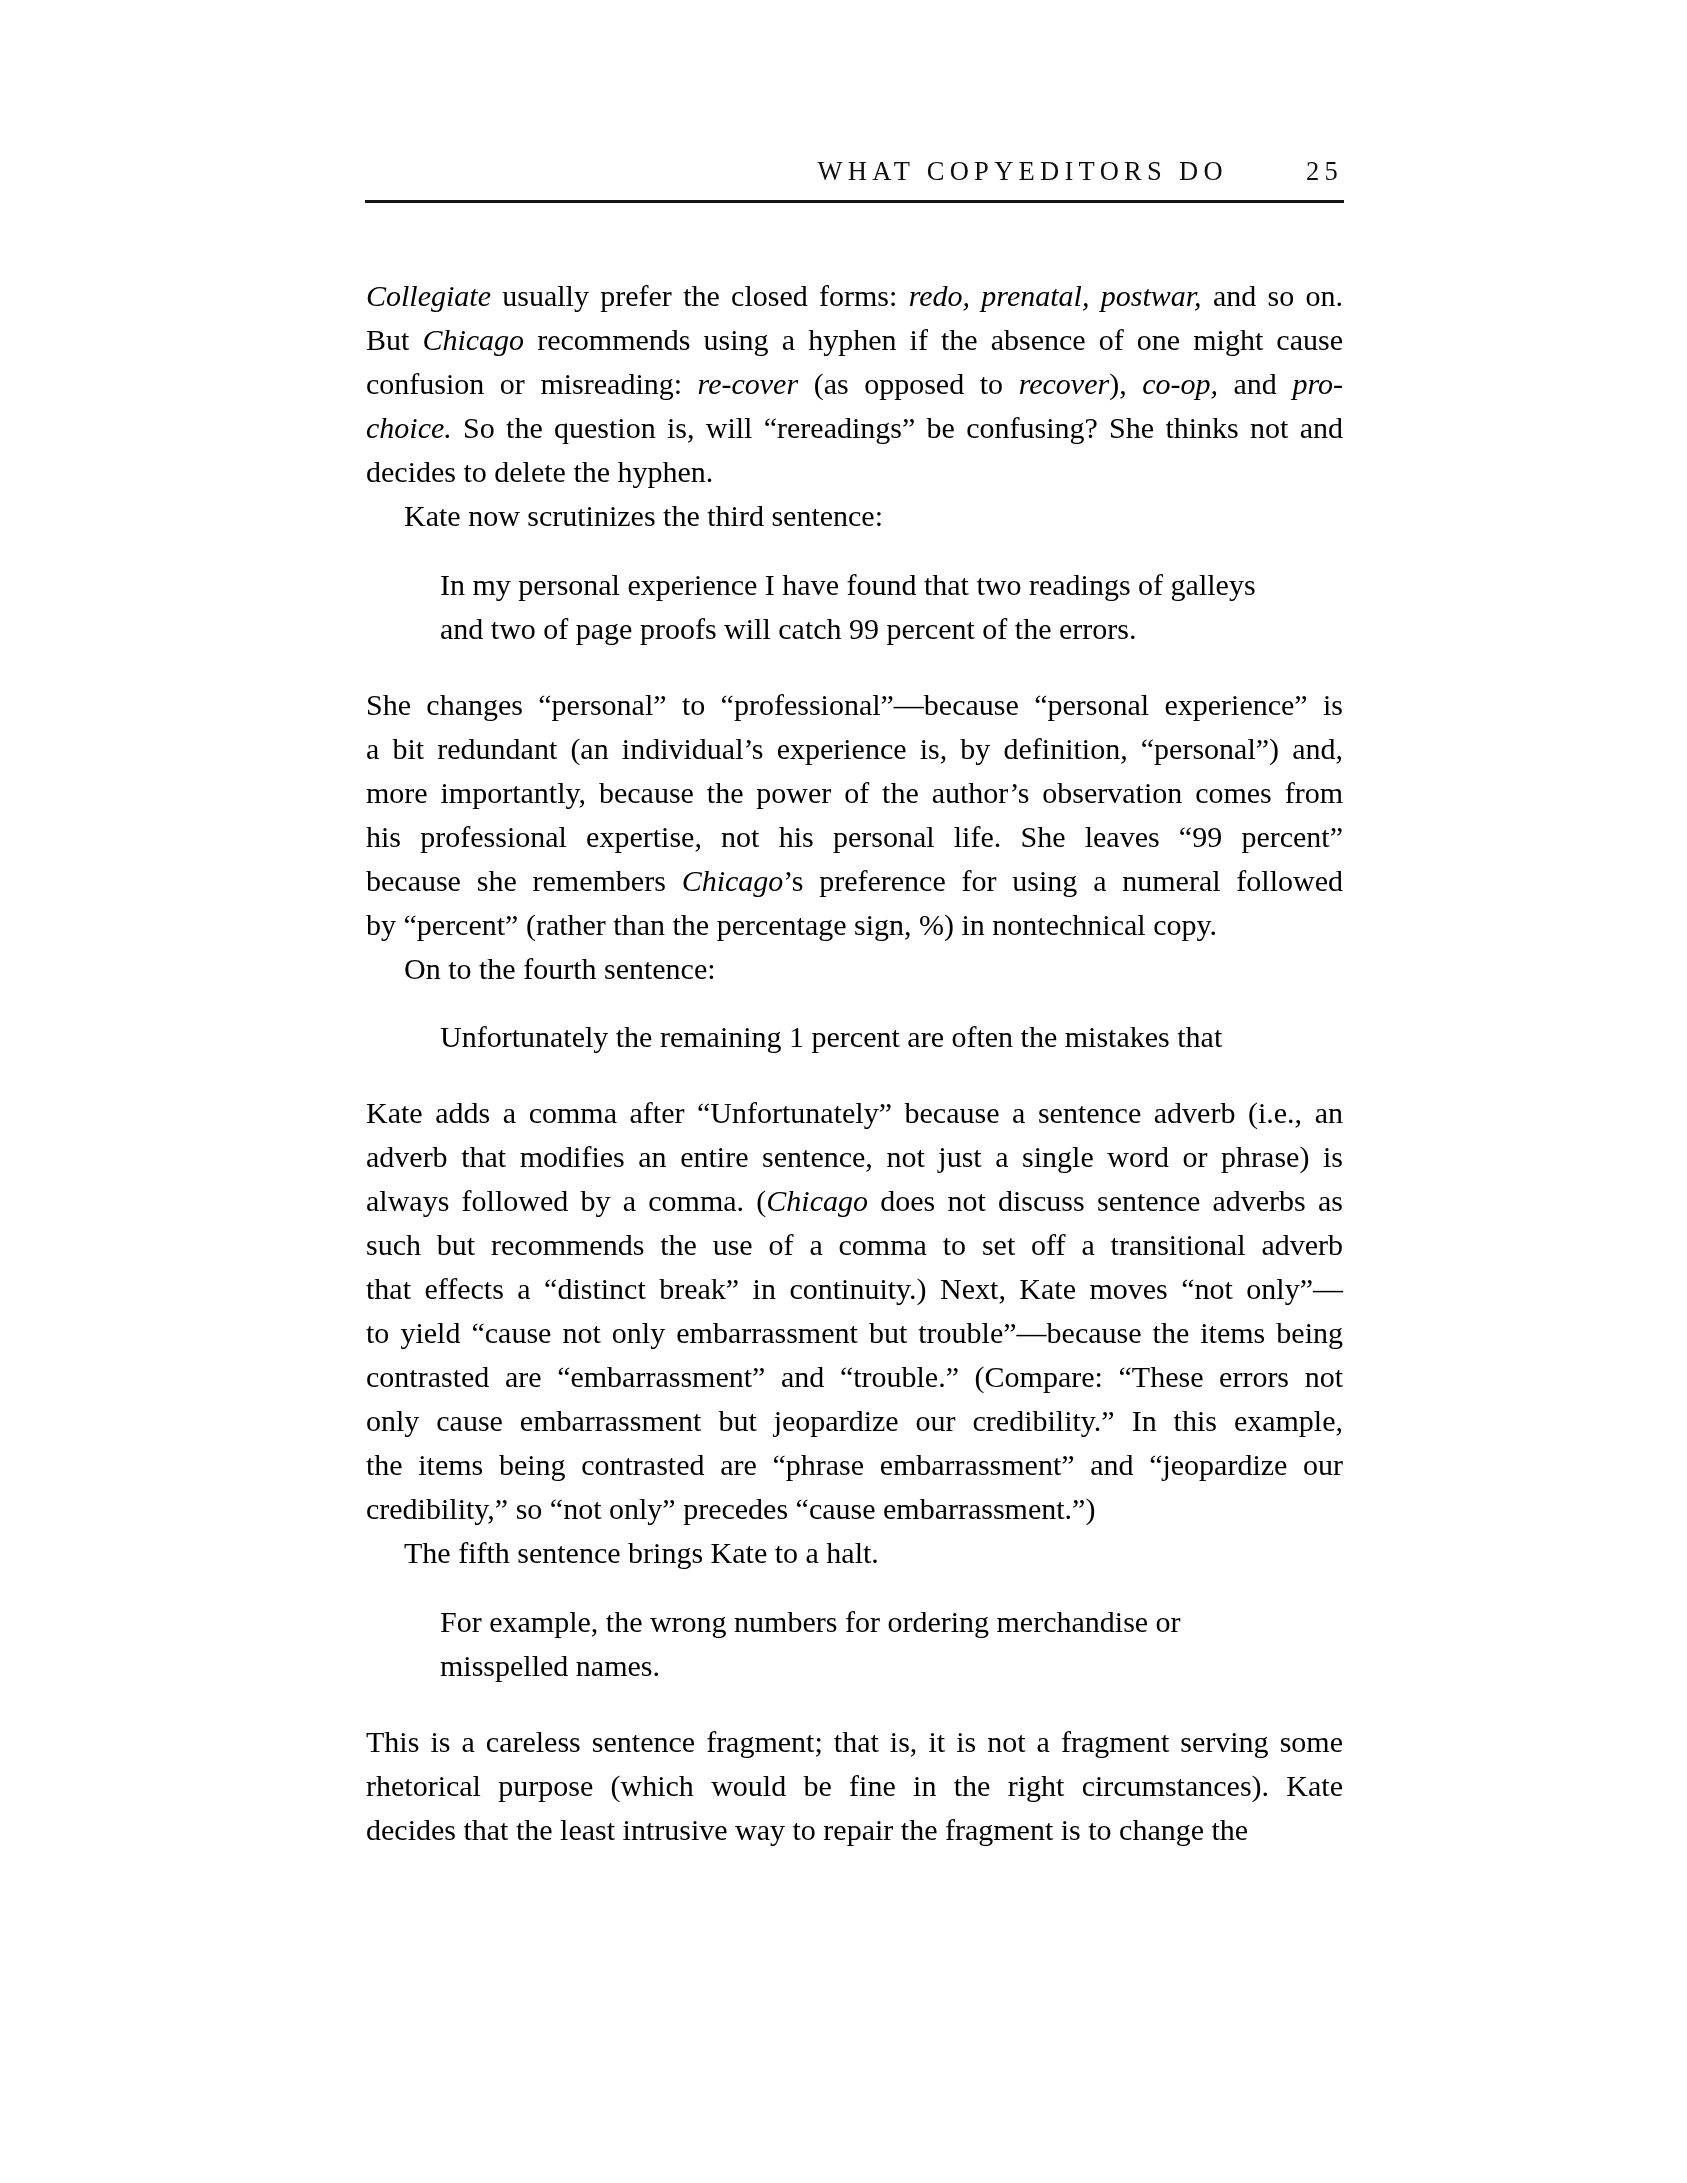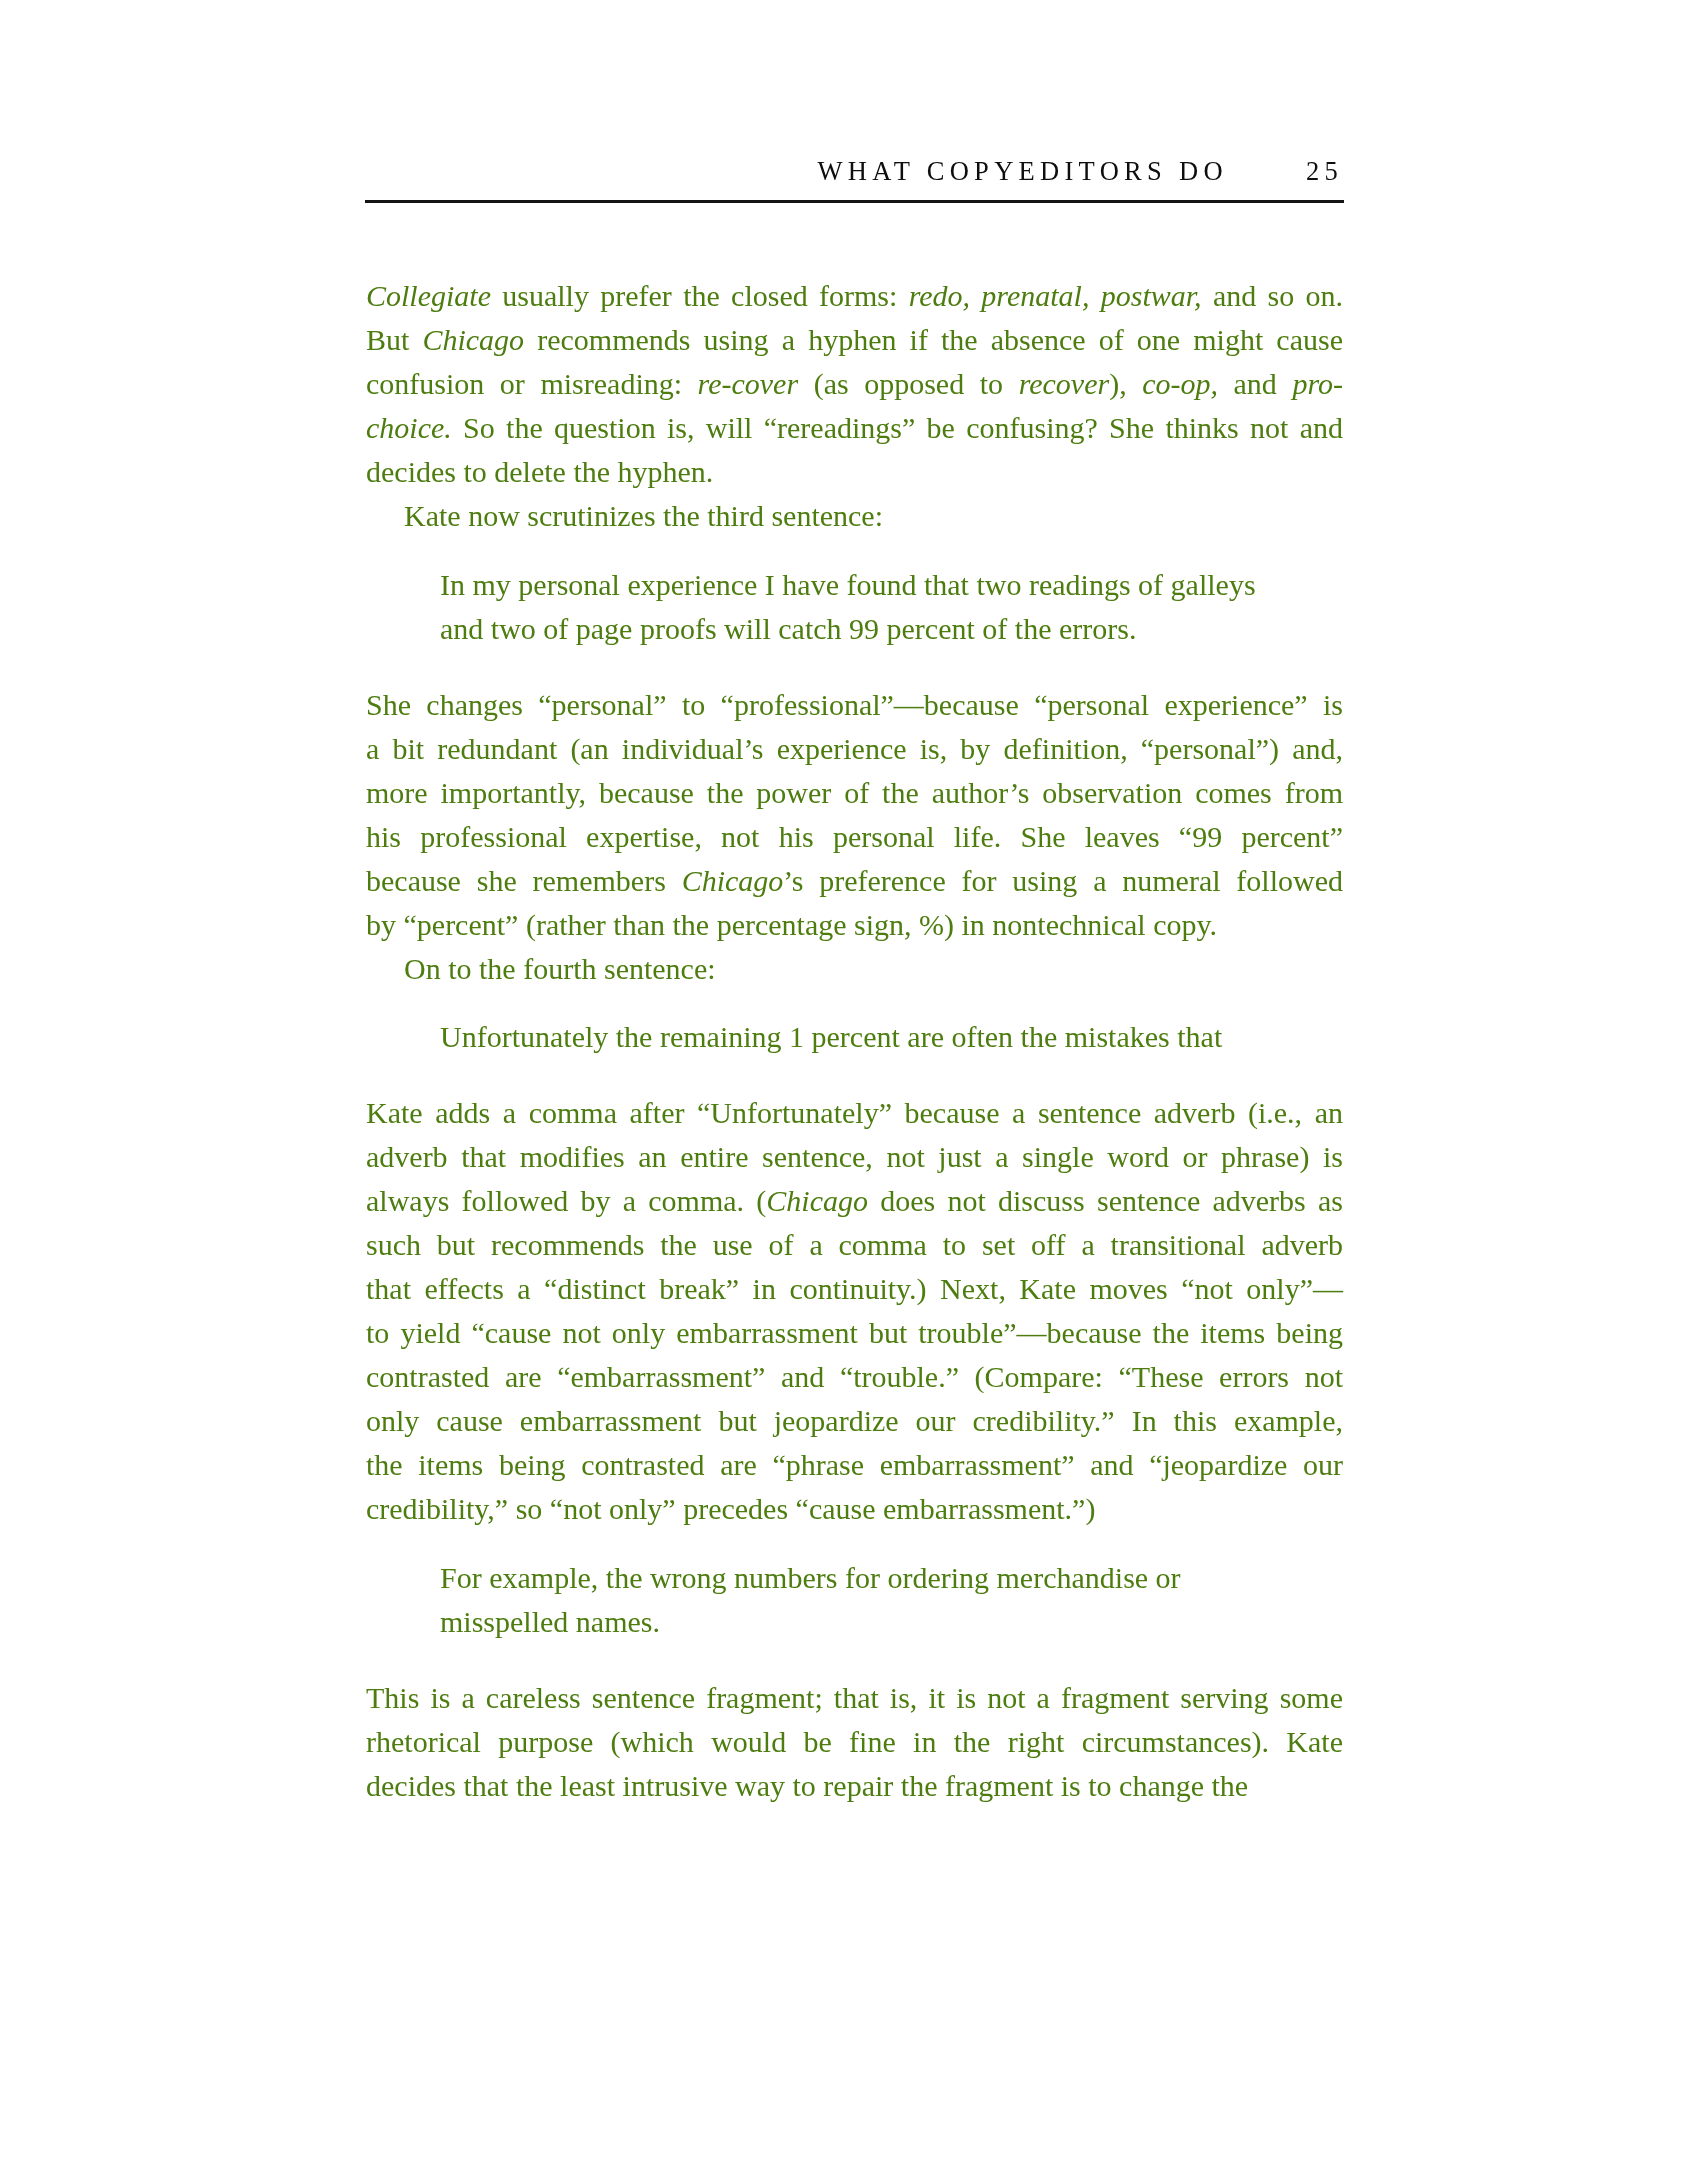--- a/index.html
+++ b/index.html
@@ -45,21 +45,21 @@
     background: #141414;
   }
   
   .content {
     position: absolute;
     top: 274px;
     left: 366px;
     width: 977px;
     font-size: 30px;
     line-height: 44px;
-    color: #4d7c0f;
+    color: #000000;
   }
   .paragraph { margin: 0; }
   .paragraph .line {
     text-align: justify;
     text-align-last: justify;
   }
   .paragraph .line.last {
     text-align-last: left;
   }
   .paragraph.indent .line:first-child {
@@ -119,20 +119,23 @@
         <div class="line"><span>adverb that modifies an entire sentence, not just a single word or phrase) is</span></div>
         <div class="line"><span>always followed by a comma. (</span><em>Chicago</em><span> does not discuss sentence adverbs as</span></div>
         <div class="line"><span>such but recommends the use of a comma to set off a transitional adverb</span></div>
         <div class="line"><span>that effects a “distinct break” in continuity.) Next, Kate moves “not only”—</span></div>
         <div class="line"><span>to yield “cause not only embarrassment but trouble”—because the items being</span></div>
         <div class="line"><span>contrasted are “embarrassment” and “trouble.” (Compare: “These errors not</span></div>
         <div class="line"><span>only cause embarrassment but jeopardize our credibility.” In this example,</span></div>
         <div class="line"><span>the items being contrasted are “phrase embarrassment” and “jeopardize our</span></div>
         <div class="line last"><span>credibility,” so “not only” precedes “cause embarrassment.”)</span></div>
       </div>
+      <div class="paragraph indent">
+        <div class="line last"><span>The fifth sentence brings Kate to a halt.</span></div>
+      </div>
       <div class="blockquote">
         <div class="line"><span>For example, the wrong numbers for ordering merchandise or</span></div>
         <div class="line last"><span>misspelled names.</span></div>
       </div>
       <div class="paragraph">
         <div class="line"><span>This is a careless sentence fragment; that is, it is not a fragment serving some</span></div>
         <div class="line"><span>rhetorical purpose (which would be fine in the right circumstances). Kate</span></div>
         <div class="line last"><span>decides that the least intrusive way to repair the fragment is to change the</span></div>
       </div>
     </main>

